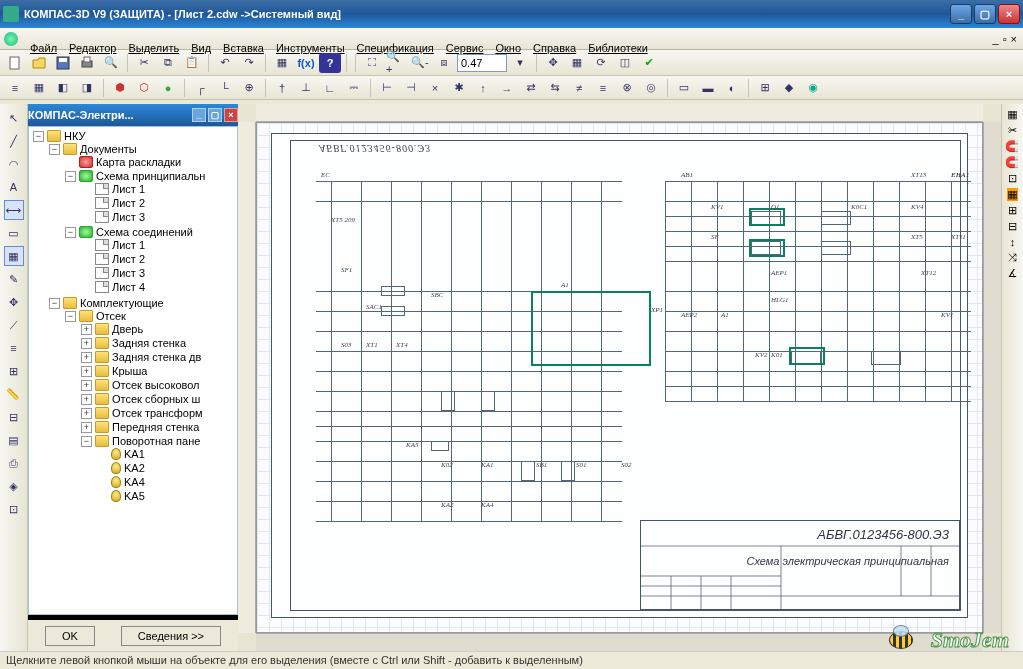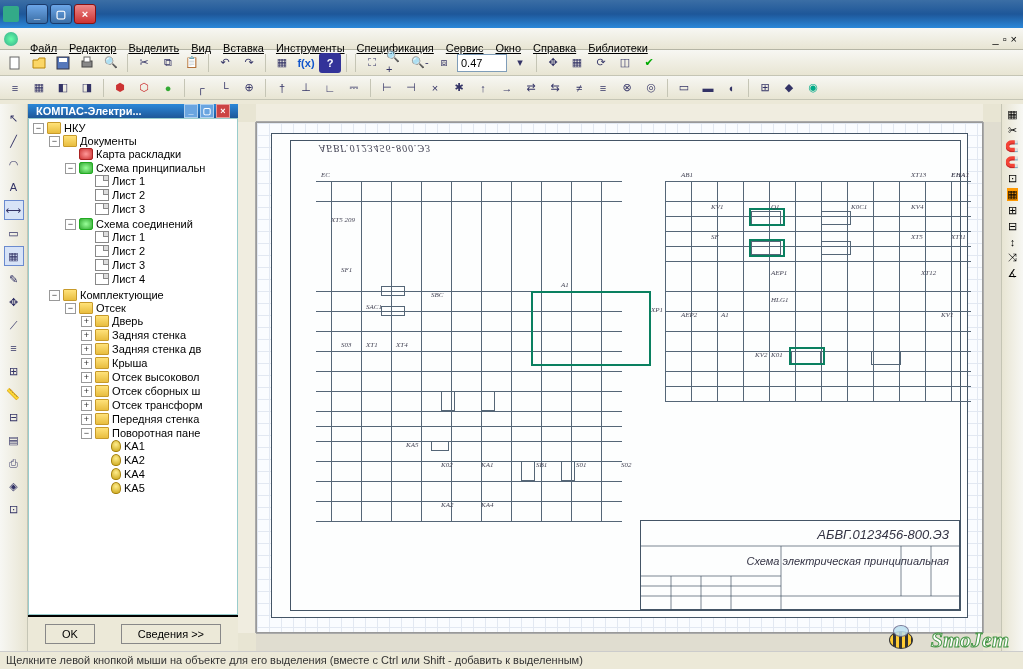--- a/index.html
+++ b/index.html
@@ -27,26 +27,26 @@
 .toolbar2 { height: 24px; }
 
 .workarea { position: absolute; top: 104px; bottom: 18px; left: 0; right: 0; display: flex; }
 .leftstrip { width: 28px; background: linear-gradient(to right,#f7f7f3,#e8e5d3); border-right: 1px solid #c5c5b5; display: flex; flex-direction: column; align-items: center; padding-top: 4px; gap: 3px; }
 .leftstrip .sbtn { width: 20px; height: 20px; border: 1px solid transparent; display: flex; align-items: center; justify-content: center; color: #336; }
 .leftstrip .sbtn.sel { border: 1px solid #6a8acf; background: #d7e3f7; }
 
 .rightstrip { width: 22px; background: linear-gradient(to left,#f7f7f3,#e8e5d3); border-left: 1px solid #c5c5b5; display: flex; flex-direction: column; align-items: center; padding-top: 4px; gap: 3px; }
 
 .panel { width: 210px; display: flex; flex-direction: column; }
-.panel .ptitle { height: 14px; background: linear-gradient(#2b88d9,#1e5799); color: #fff; font-weight: bold; display: flex; align-items: center; padding: 0 8px; }
+.panel .ptitle { height: 22px; background: linear-gradient(#2b88d9,#1e5799); color: #fff; font-weight: bold; display: flex; align-items: center; padding: 0 0; }
 .panel .ptitle .pbtns { margin-left:auto; display:flex; gap:2px; }
 .panel .ptitle .pbtns div { width: 14px; height: 14px; background: #6aa5e0; border: 1px solid #fff7; display:flex; align-items:center; justify-content:center; font-size:9px;}
 .panel .ptitle .pbtns div.cl { background:#c44; }
 .panel .tree { flex:1; background:#fff; border:1px solid #9cc; overflow:auto; padding:2px; }
-.panel .pfoot { height: 36px; background:#ece9d8; border-top:2px solid #000000; display:flex; align-items:center; justify-content:space-around; padding: 4px;}
+.panel .pfoot { height: 36px; background:#ece9d8; border-top:5px solid #000000; display:flex; align-items:center; justify-content:space-around; padding: 4px;}
 .panel .pfoot .fbtn { padding: 3px 16px; border: 1px solid #888; background:#ece9d8; }
 
 .tree ul { list-style:none; padding-left: 16px; }
 .tree > ul { padding-left: 2px; }
 .tree li { white-space: nowrap; padding: 1px 0; display: flex; align-items: center; }
 .tree li.parent { flex-wrap: wrap; }
 .tree li > span.row { display:flex; align-items:center; width:100%; }
 .tree .exp { width:11px; height:11px; border:1px solid #999; display:inline-flex; align-items:center; justify-content:center; margin-right:3px; font-size:9px; color:#333; background:#fff;}
 .tree .ticon { width:14px; height:12px; margin-right:3px; display:inline-block; }
 .tree .folder { background:linear-gradient(#ffe27a,#e8bd3f); border:1px solid #c79a2a; border-radius:1px; }
@@ -82,20 +82,21 @@
 .bee::before { content:''; position:absolute; top:-7px; left:3px; width:14px; height:10px; background:#bde0f0; border:1px solid #668; border-radius:50%; opacity:0.85;}
 
 
 .ico { width:16px; height:16px; }
 </style>
 </head>
 <body>
 
 <div class="titlebar">
   <div class="icon"></div>
+  <div class="title">КОМПАС-3D V9 (ЗАЩИТА) - [Лист 2.cdw -&gt;Системный вид]</div>
   <div class="winbtn">_</div>
   <div class="winbtn">▢</div>
   <div class="winbtn close">×</div>
 </div>
 
 <div class="menubar">
   <div class="micon"></div>
   <span class="mitem"><span class="u">Файл</span></span>
   <span class="mitem"><span class="u">Редактор</span></span>
   <span class="mitem"><span class="u">Выделить</span></span>

